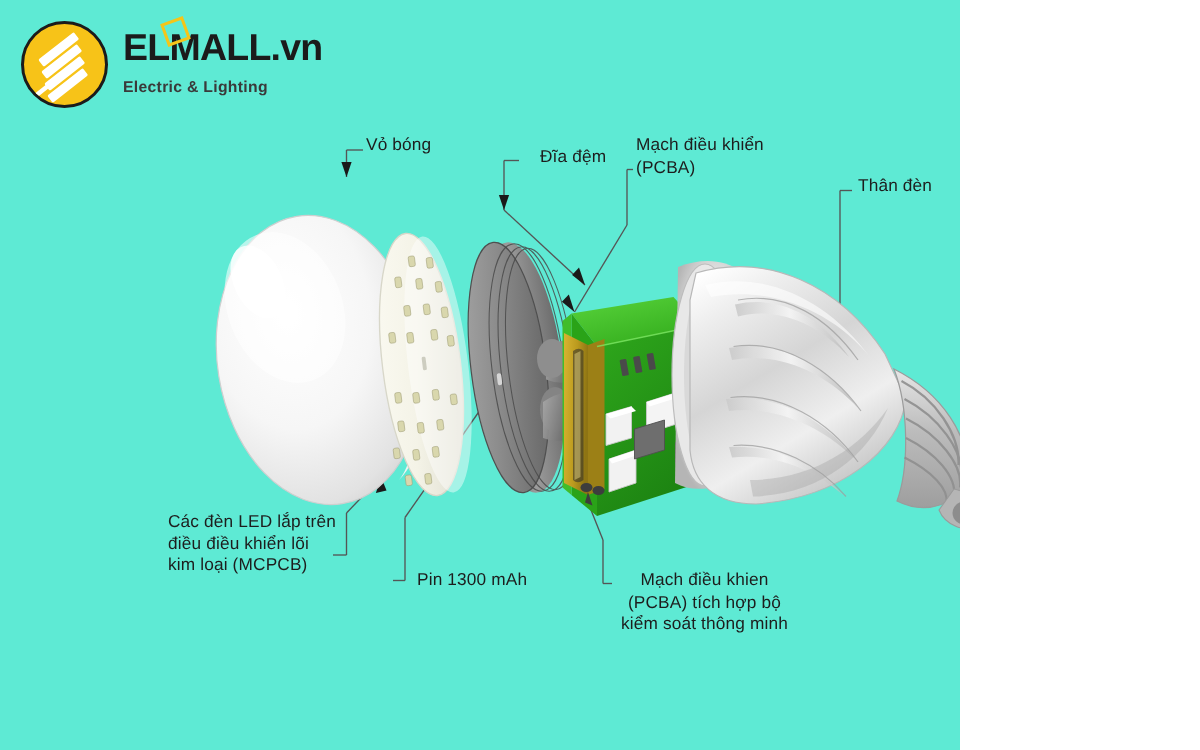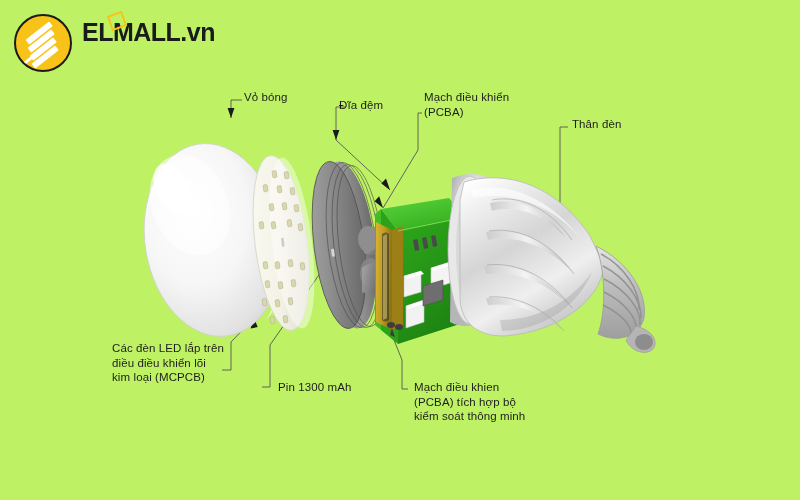--- a/index.html
+++ b/index.html
@@ -5,23 +5,23 @@
   html, body {
     margin: 0;
     padding: 0;
     background: #ffffff;
   }
   body {
     font-family: "Liberation Sans", sans-serif;
   }
   #page {
     position: relative;
-    width: 800px;
+    width: 640px;
     height: 500px;
-    background: #bef264;
+    background: #5eead4;
     overflow: hidden;
   }
 
   
   #brand {
     position: absolute;
     left: 14px;
     top: 12px;
     width: 230px;
     height: 66px;
@@ -368,35 +368,36 @@
     <div id="brand-mark">
       <span class="mark-bar b1"></span>
       <span class="mark-bar b2"></span>
       <span class="mark-bar b3"></span>
       <span class="mark-bar b4"></span>
       <span class="mark-slash"></span>
     </div>
     <div id="brand-text">
       <div id="brand-name">ELMALL.vn</div>
       <div id="brand-accent"></div>
+      <div id="brand-tag">Electric &amp; Lighting</div>
     </div>
   </div>
 
   <div class="callout" style="left:244px; top:90px;text-align:center;">Vỏ bóng</div>
 
   <div class="callout" style="left:112px; top:341px;">Các đèn LED lắp trên
 điều điều khiển lõi
 kim loại (MCPCB)</div>
 
-  <div class="callout" style="left:339px; top:98px;">Đĩa đệm</div>
+  <div class="callout" style="left:360px; top:98px;">Đĩa đệm</div>
 
   <div class="callout" style="left:278px; top:380px;">Pin 1300 mAh</div>
 
   <div class="callout" style="left:424px; top:90px;">Mạch điều khiển
 (PCBA)</div>
 
-  <div class="callout" style="left:414px; top:380px;">Mạch điều khien
+  <div class="callout" style="left:414px; top:380px;text-align:center;">Mạch điều khien
 (PCBA) tích hợp bộ
 kiểm soát thông minh</div>
 
   <div class="callout" style="left:572px; top:117px;">Thân đèn</div>
 
 </div>
 
 </body></html>

